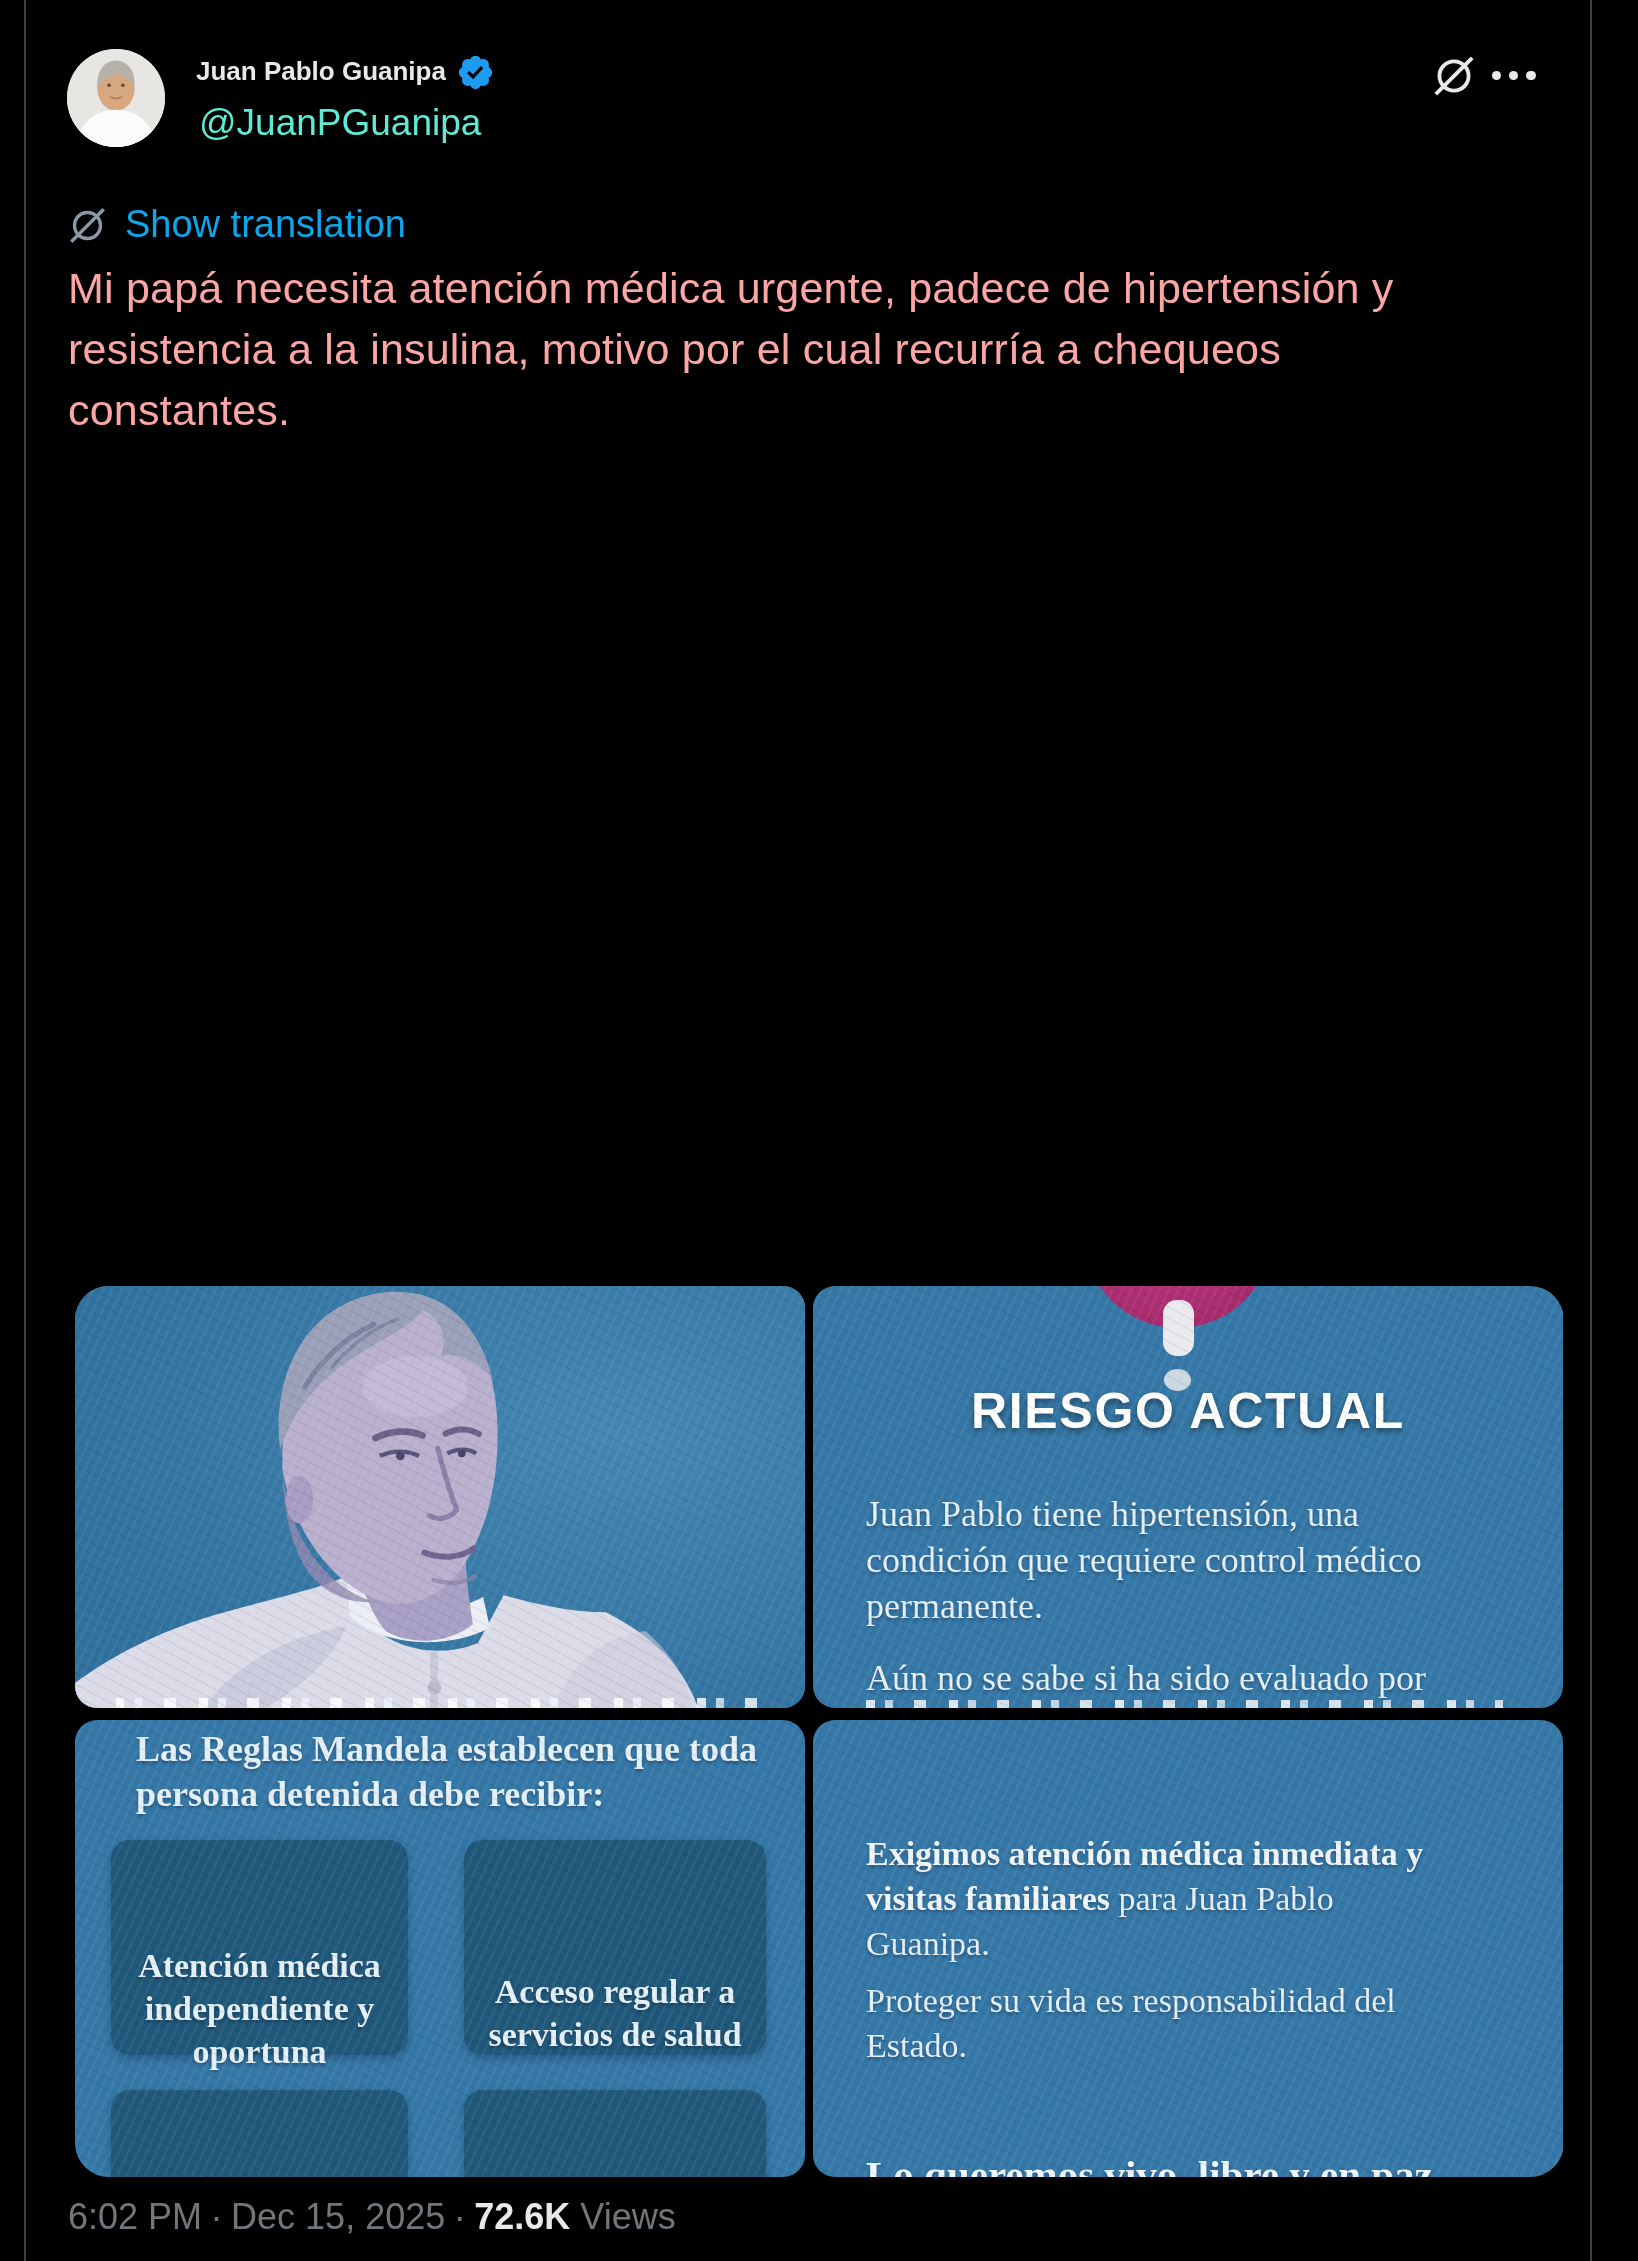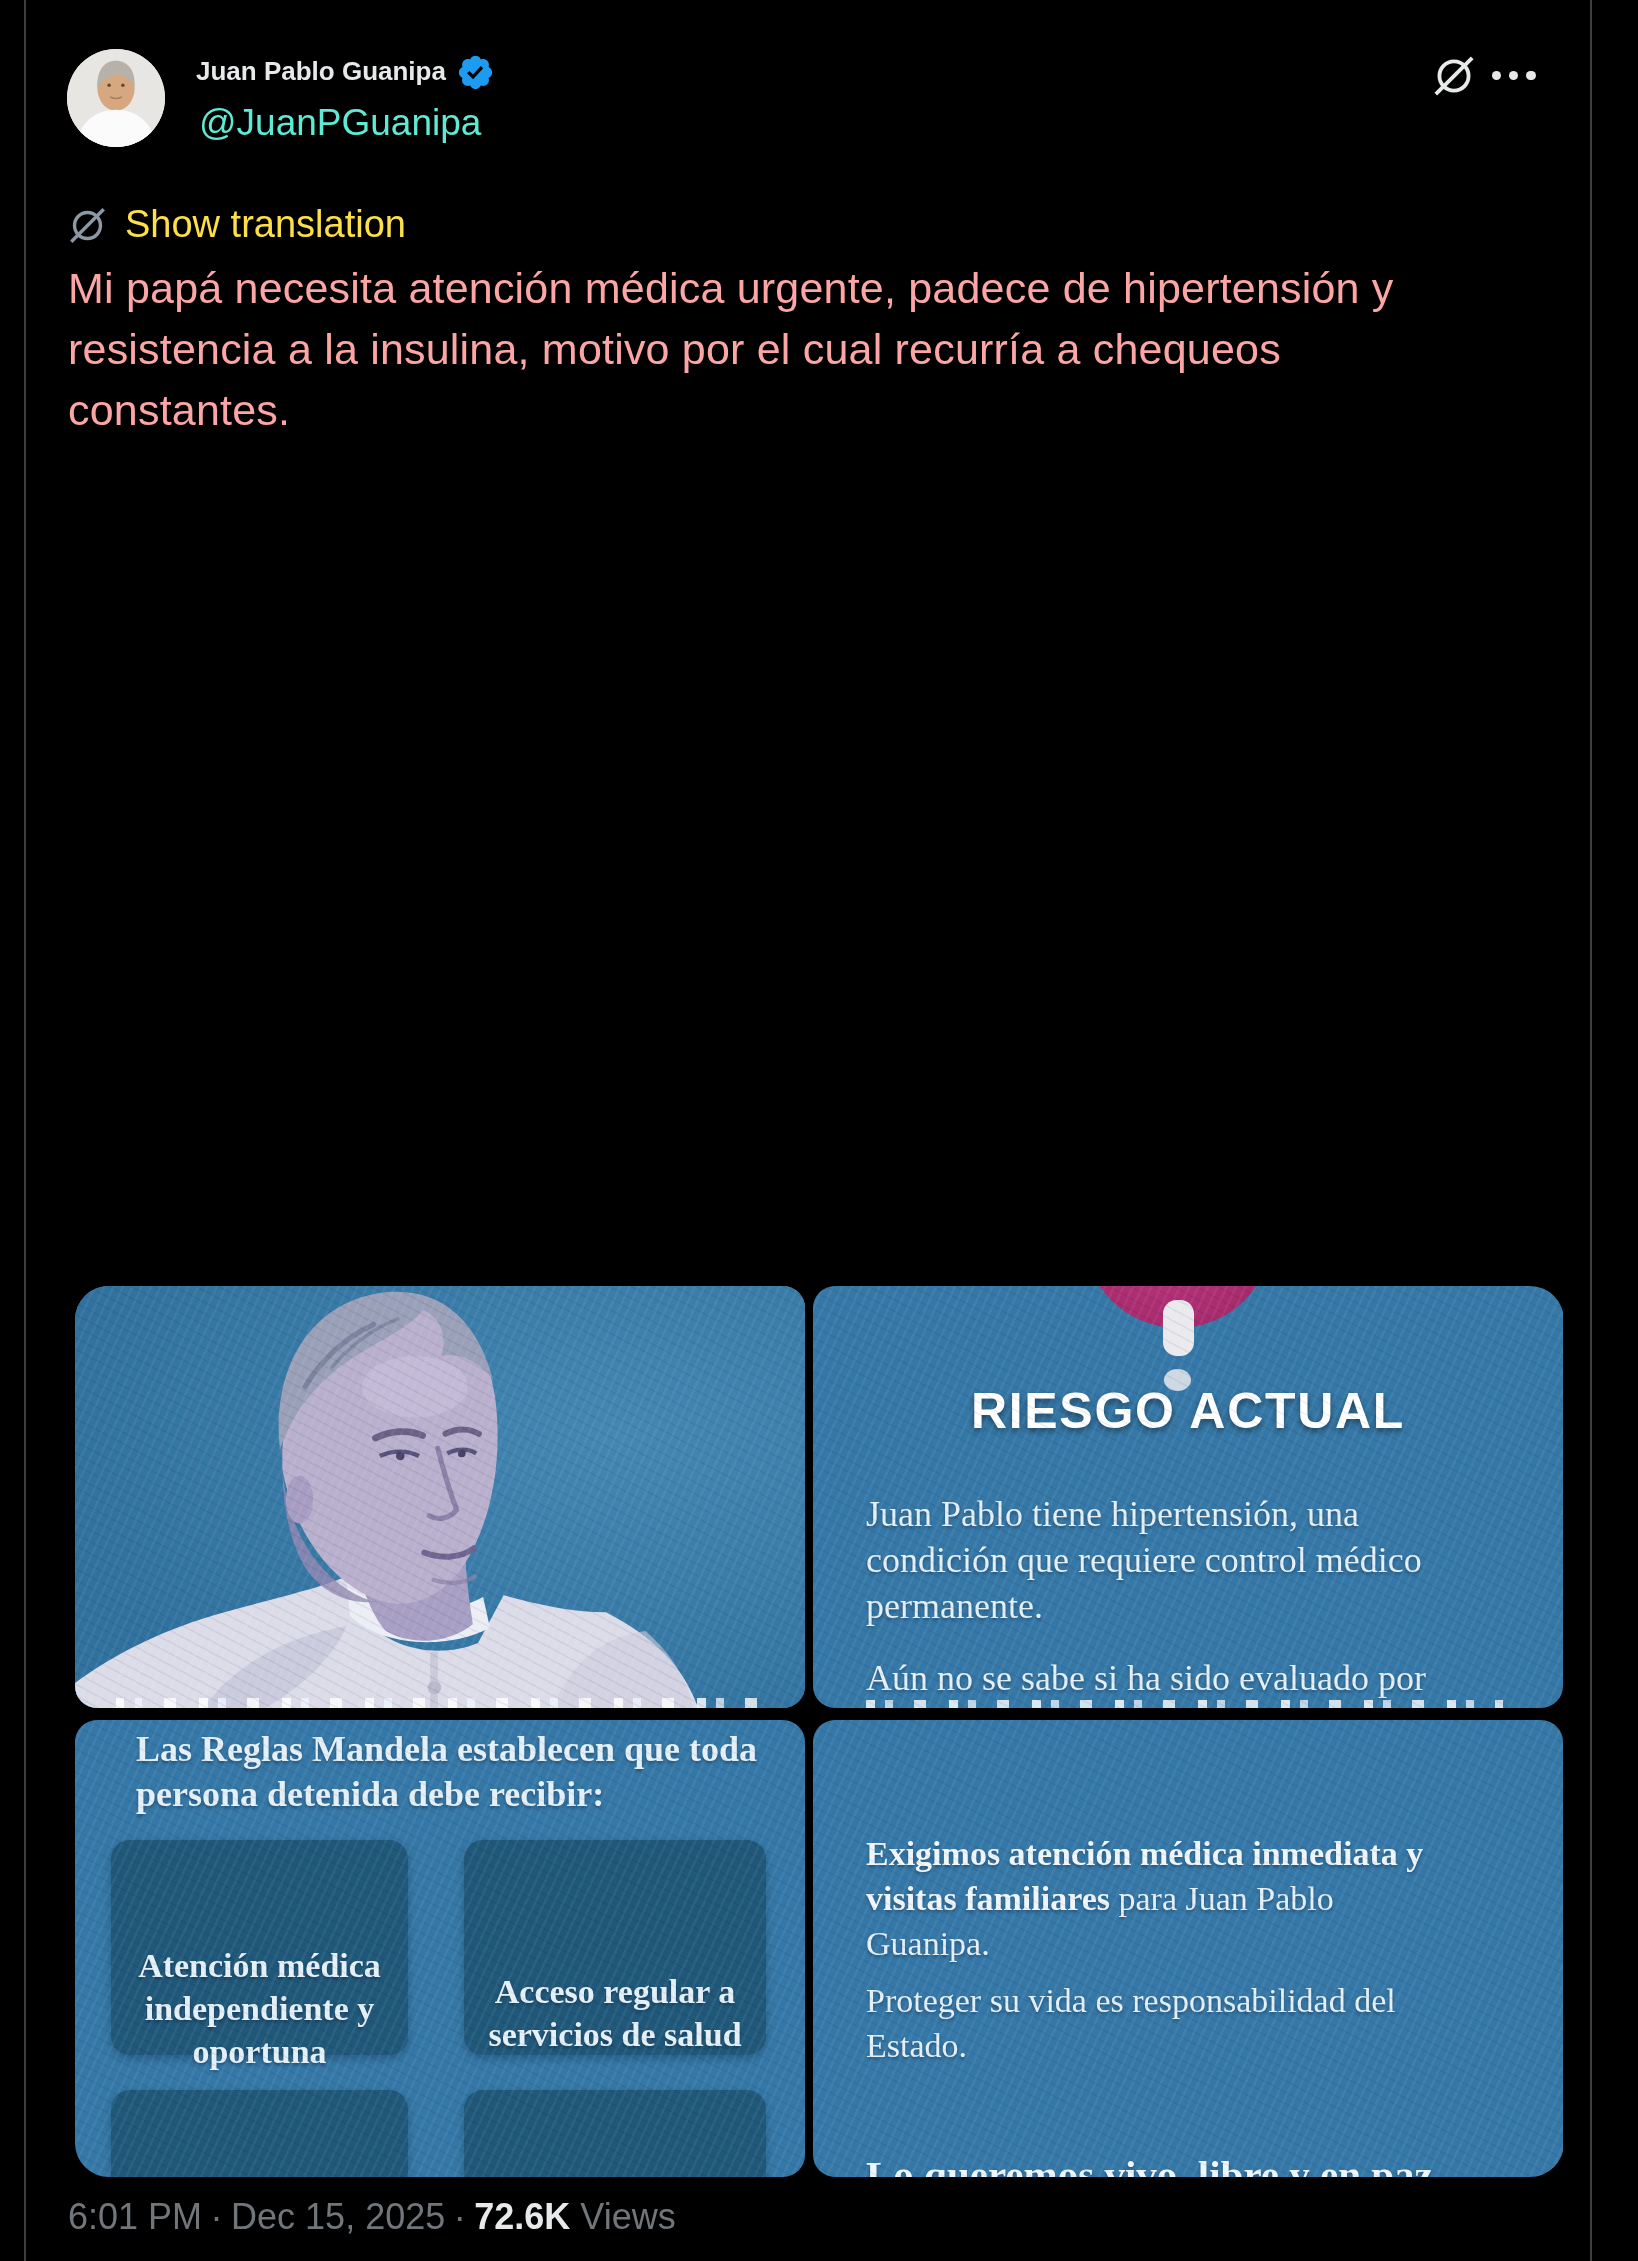--- a/index.html
+++ b/index.html
@@ -17,21 +17,21 @@
   .verified{width:39px;height:39px;display:inline-block;margin-top:3.4px;}
   .handle{position:absolute;left:199px;top:102px;font-size:37px;color:#5eead4;}
   .hdr-icon{position:absolute;color:#e7e9ea;cursor:pointer;}
   .grok-hdr{left:1431px;top:53px;width:46px;height:46px;}
   .more-hdr{left:1492px;top:56px;width:50px;height:39px;display:flex;align-items:center;}
   .dots{display:flex;gap:7.7px;}
   .dots i{width:9.4px;height:9.4px;border-radius:50%;background:#e7e9ea;display:block;}
 
   
   .grok-tr{position:absolute;left:67px;top:205px;width:41px;height:41px;color:#8b98a5;cursor:pointer;}
-  .show-translation{position:absolute;left:125px;top:203px;font-size:38px;color:#fde047;cursor:pointer;}
+  .show-translation{position:absolute;left:125px;top:203px;font-size:38px;color:#0ea5e9;cursor:pointer;}
 
   
   .tweet-text{position:absolute;left:68px;top:258px;width:1511px;}
   .tweet-text p{margin:0 0 70px 0;font-size:43px;line-height:61px;white-space:pre-line;
                 color:#fca5a5;letter-spacing:0.2px;}
 
   
   .media{position:absolute;left:75px;top:1286px;width:1489px;height:891px;border-radius:34px;
          overflow:hidden;background:#000;cursor:pointer;}
   .quad{position:absolute;background:#3578a7;border-radius:22px;overflow:hidden;}
@@ -229,15 +229,15 @@
       <strong>visitas familiares</strong><span> para Juan Pablo</span><br>
       <span>Guanipa.</span>
     </p>
     <div class="br-p2 serif">Proteger su vida es responsabilidad del
 Estado.</div>
     <div class="br-closing serif">Lo queremos vivo, libre y en paz.</div>
   </div>
 </div>
 
 <div class="footer">
-  <span>6:01 PM</span><span class="sep">·</span><span>Dec 15, 2025</span><span class="sep">·</span><span class="views-count">72.6K</span> <span>Views</span>
+  <span>6:02 PM</span><span class="sep">·</span><span>Dec 15, 2025</span><span class="sep">·</span><span class="views-count">72.6K</span> <span>Views</span>
 </div>
 
 
 </body></html>

